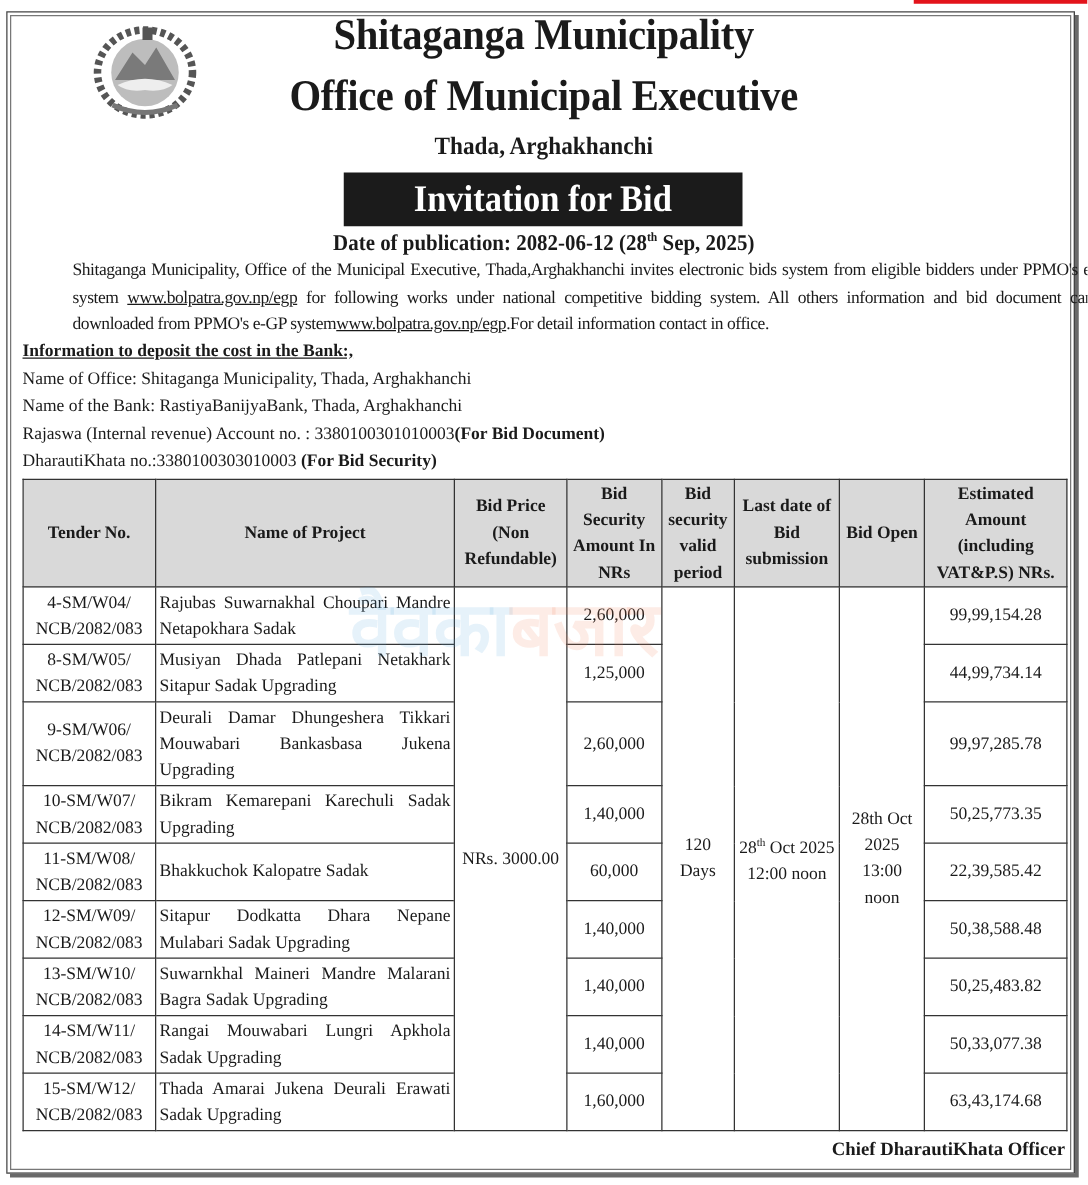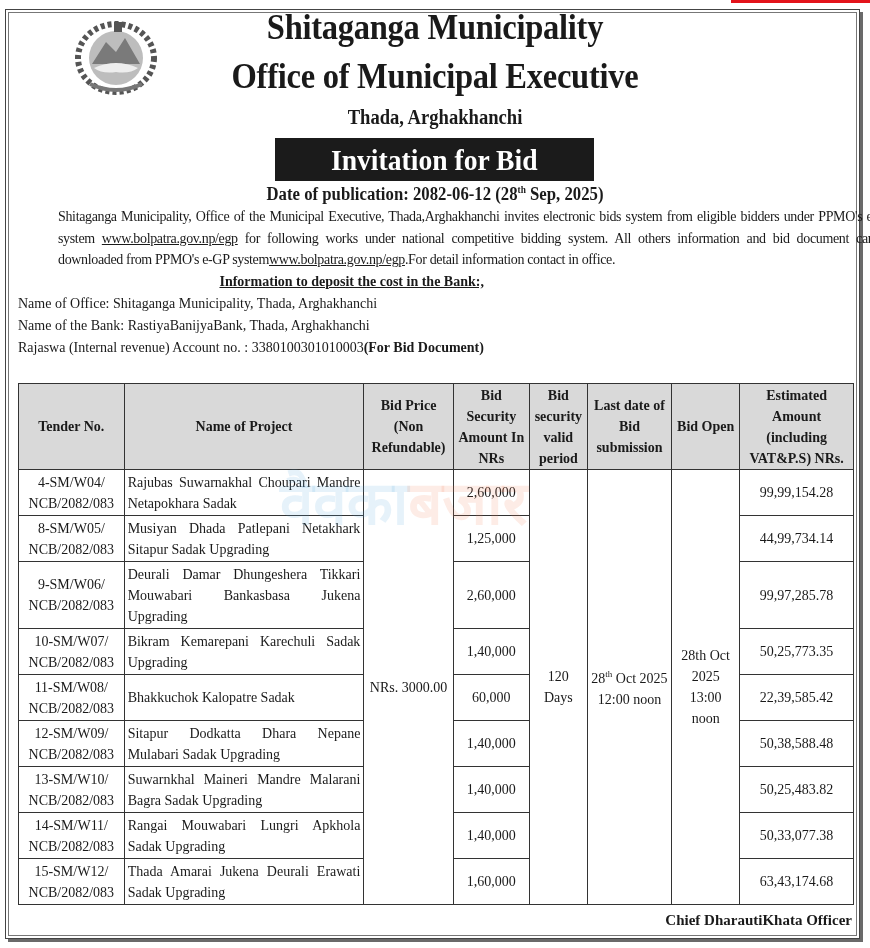--- a/index.html
+++ b/index.html
@@ -10,21 +10,21 @@
   .title1 { position: absolute; left: 0; width: 870px; top: 8px; text-align: center; font-weight: bold; font-size: 35px; letter-spacing: -0.3px; transform: scaleX(0.93); }
   .title2 { position: absolute; left: 0; width: 870px; top: 57px; text-align: center; font-weight: bold; font-size: 35px; letter-spacing: -0.3px; transform: scaleX(0.93); }
   .loc { position: absolute; left: 0; width: 870px; top: 106px; text-align: center; font-weight: bold; font-size: 20px; transform: scaleX(0.93); }
   .ifb { position: absolute; left: 275px; top: 138px; width: 319px; height: 43px; background: #1b1b1b; color: #fff; text-align: center; font-weight: bold; font-size: 30px; line-height: 43px; }
   .ifb span { display: inline-block; transform: scaleX(0.92); }
   .pubdate { position: absolute; left: 0; width: 870px; top: 184px; text-align: center; font-weight: bold; font-size: 18px; transform: scaleX(0.93); }
   .pubdate sup { font-size: 10px; }
   .intro { position: absolute; left: 18px; top: 206px; width: 836px; font-size: 14px; line-height: 21.5px; text-align: justify; letter-spacing: -0.35px; margin-left: 40px; }
   .intro a { color: #1a1a1a; text-decoration: underline; }
   .bankinfo { position: absolute; left: 18px; top: 271px; font-size: 14px; line-height: 22px; }
-  .bankinfo .head { font-weight: bold; text-decoration: underline; text-align: right; }
+  .bankinfo .head { font-weight: bold; text-decoration: underline; }
   table.tenders { position: absolute; left: 18px; top: 383px; width: 836px; border-collapse: collapse; font-size: 14px; }
   table.tenders th, table.tenders td { border: 1px solid #333; padding: 0 3px; vertical-align: middle; }
   table.tenders th { background: #d9d9d9; font-weight: bold; text-align: center; line-height: 21px; font-size: 14px; }
   table.tenders td { line-height: 21px; }
   td.c { text-align: center; }
   td.proj { text-align: justify; text-align-last: left; }
   .watermark { position: absolute; left: 280px; top: 460px; font-size: 60px; font-weight: bold; color: rgba(90,170,220,0.15); font-family: Liberation Sans, sans-serif; pointer-events: none; }
   .watermark .o { color: rgba(240,130,90,0.15); }
   .signature { position: absolute; right: 18px; top: 912px; font-weight: bold; font-size: 15px; }
 </style>
@@ -49,20 +49,21 @@
 <div class="ifb"><span>Invitation for Bid</span></div>
 <div class="pubdate"><span>Date of publication: 2082-06-12 (28</span><sup>th</sup><span> Sep, 2025)</span></div>
 
 <div class="intro"><span>Shitaganga Municipality, Office of the Municipal Executive, Thada,Arghakhanchi invites electronic bids system from eligible bidders under PPMO's e-GP system </span><a>www.bolpatra.gov.np/egp</a><span> for following works under national competitive bidding system. All others information and bid document can be downloaded from PPMO's e-GP system</span><a>www.bolpatra.gov.np/egp</a><span>.For detail information contact in office.</span></div>
 
 <div class="bankinfo">
   <div class="head">Information to deposit the cost in the Bank:,</div>
   <div>Name of Office: Shitaganga Municipality, Thada, Arghakhanchi</div>
   <div>Name of the Bank: RastiyaBanijyaBank, Thada, Arghakhanchi</div>
   <div><span>Rajaswa (Internal revenue) Account no. : 3380100301010003</span><b>(For Bid Document)</b></div>
+  <div><span>DharautiKhata no.:3380100303010003 </span><b>(For Bid Security)</b></div>
 </div>
 
 <table class="tenders">
   <colgroup>
     <col style="width:104px">
       <col style="width:236px">
       <col style="width:88px">
       <col style="width:75px">
       <col style="width:57px">
       <col style="width:83px">

